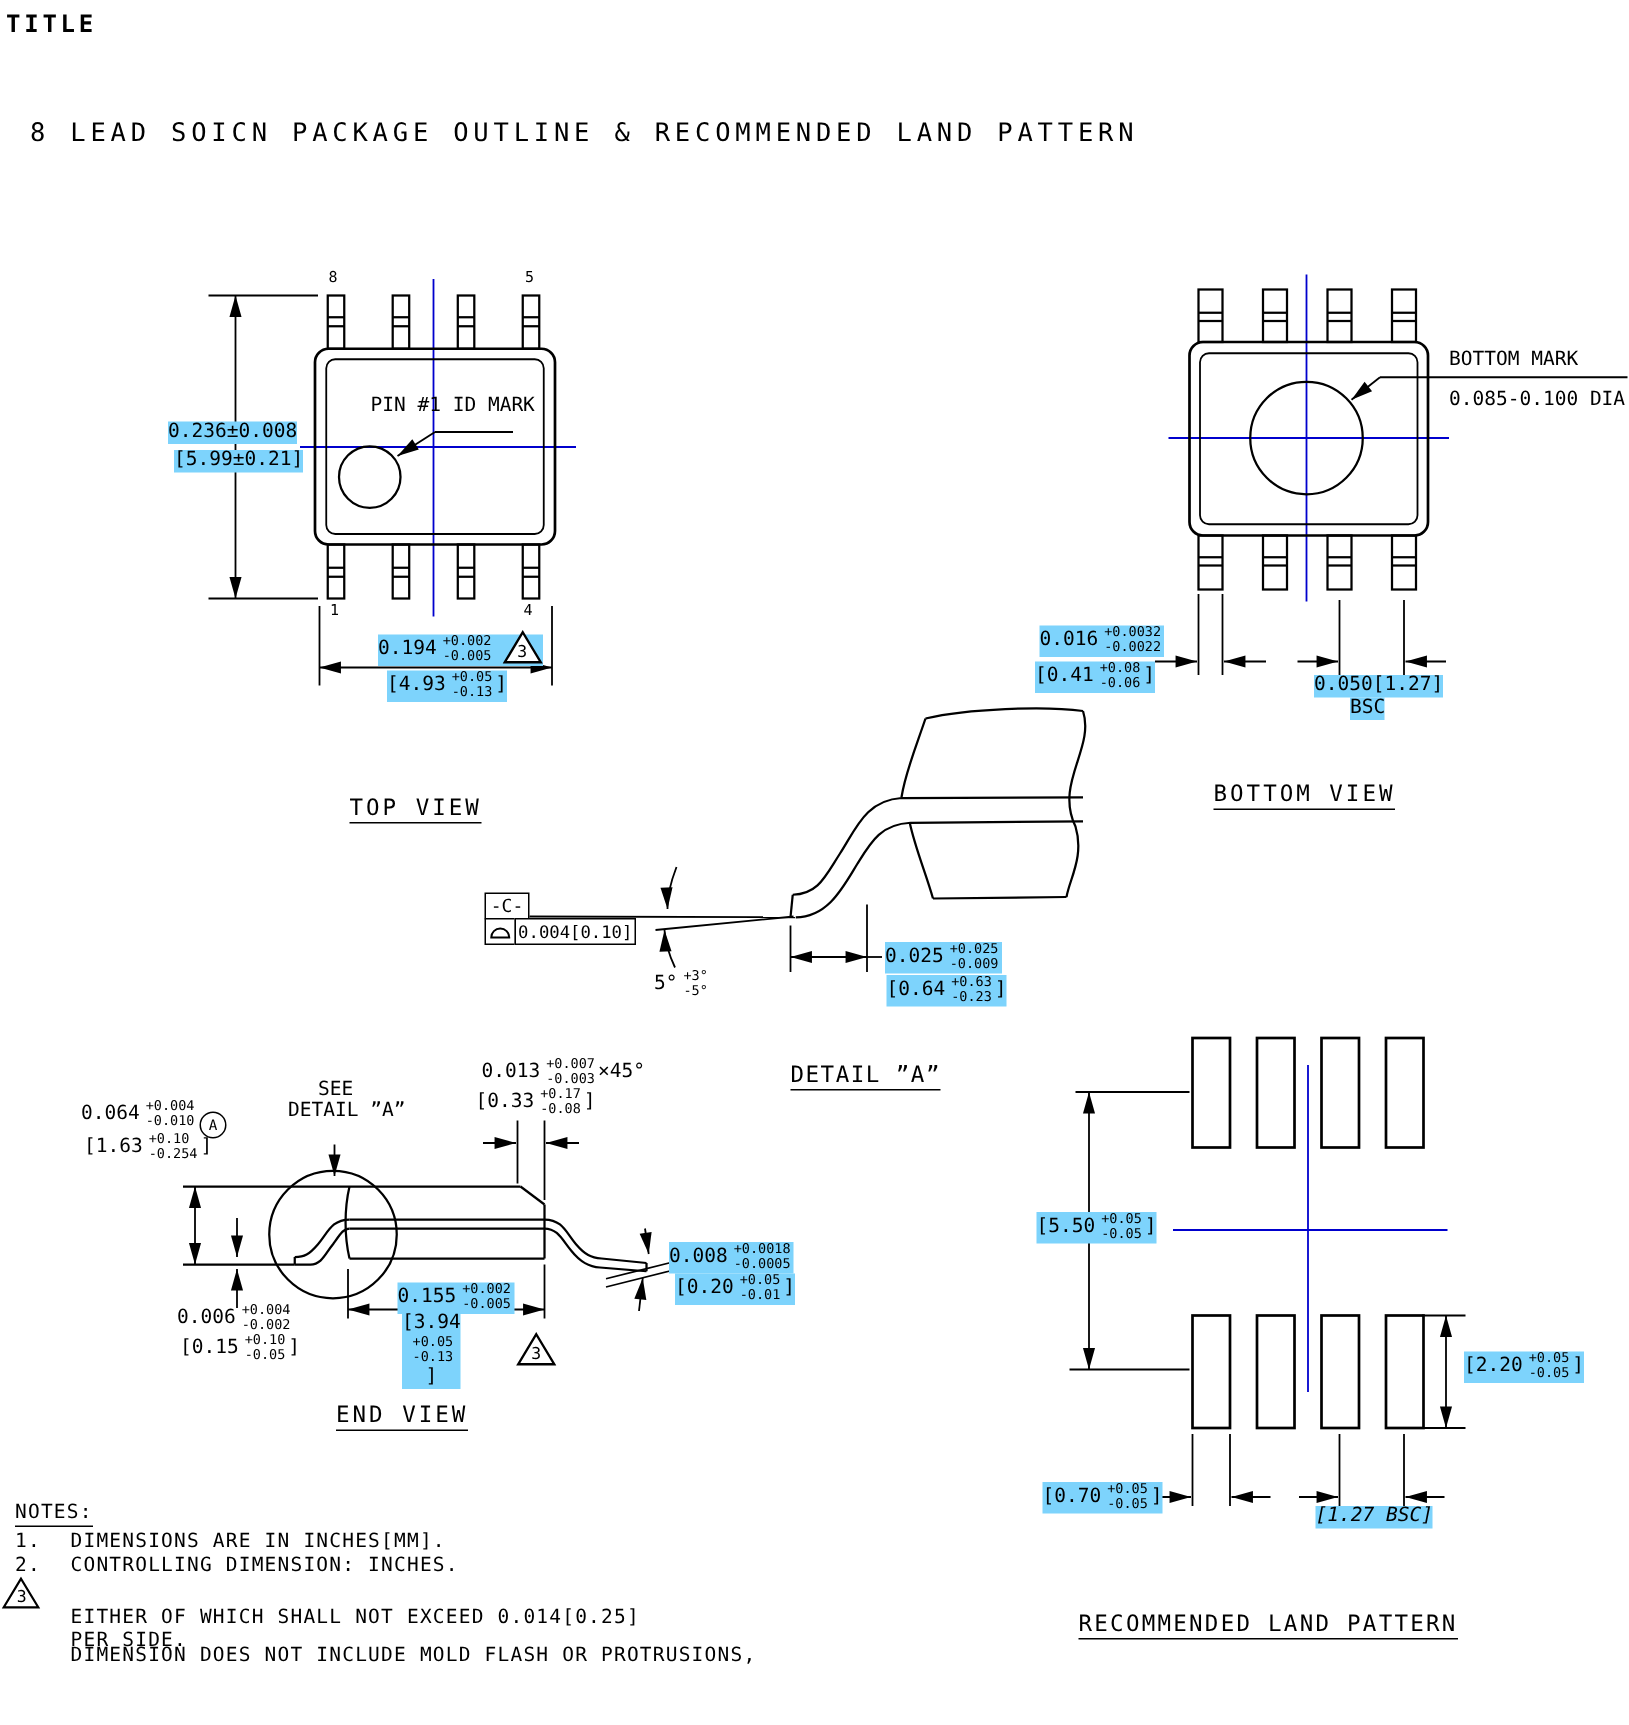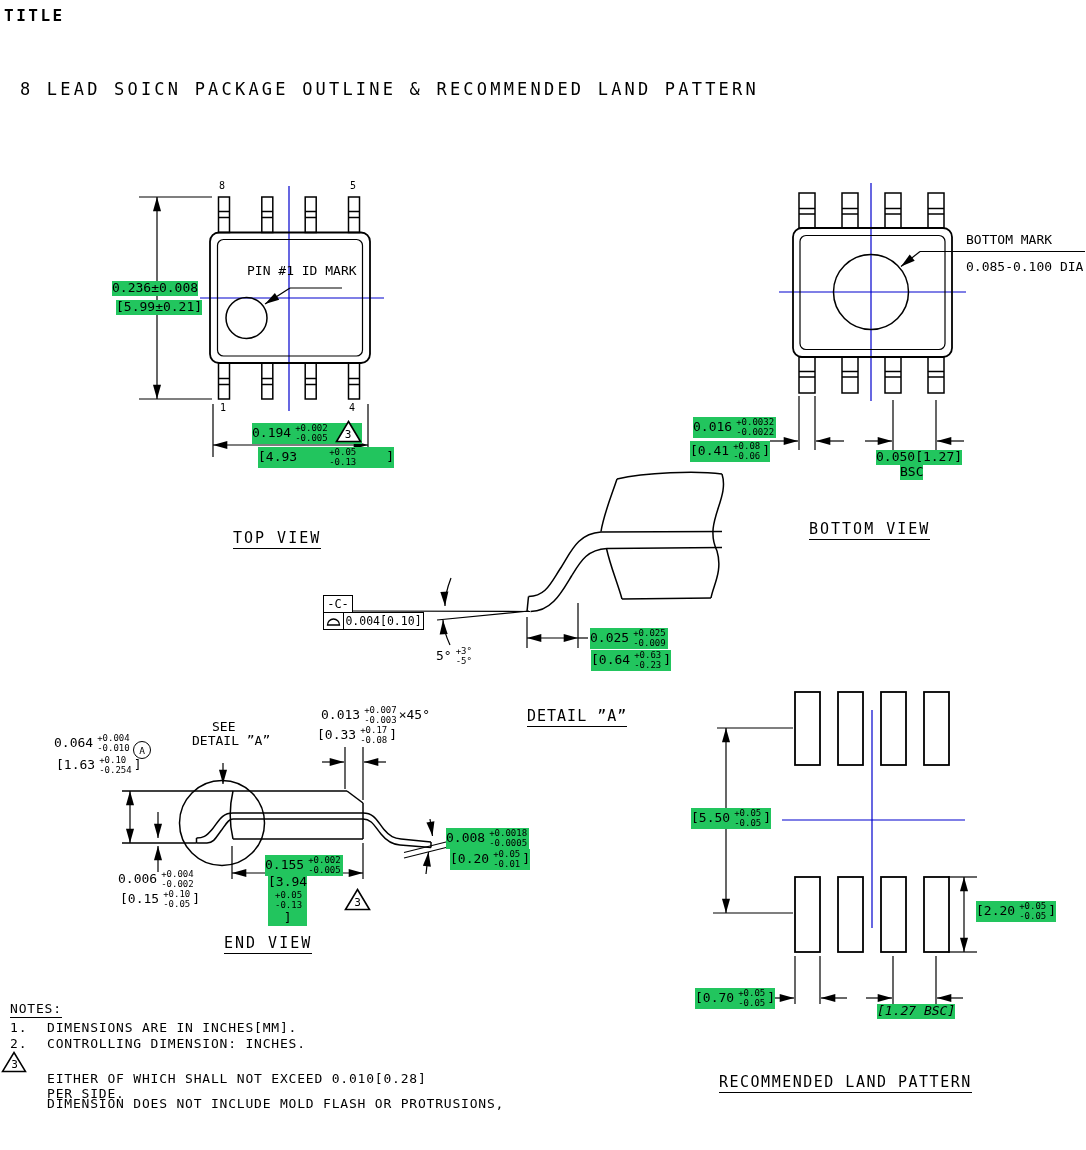--- a/index.html
+++ b/index.html
@@ -3,21 +3,21 @@
 <meta charset="utf-8">
 <style>
   html,body{margin:0;padding:0;background:#fff;}
   #page{position:relative;width:1086px;height:1150px;background:#fff;overflow:hidden;
         font-family:"DejaVu Sans Mono",monospace;color:#000;}
   svg.draw{position:absolute;left:0;top:0;}
   .ln{stroke:#000;fill:none;stroke-width:1.5;}
   .bold-ln{stroke:#000;fill:none;stroke-width:1.8;}
   .thin{stroke:#000;fill:none;stroke-width:1.2;}
   .centerline{stroke:#0000cd;fill:none;stroke-width:1.2;}
-  .t{position:absolute;white-space:nowrap;font:13px/1.15 "DejaVu Sans Mono",monospace;background:#22c55e;}
+  .t{position:absolute;white-space:nowrap;font:13px/1.15 "DejaVu Sans Mono",monospace;background:#7dd3fc;}
   .nobg{background:transparent;}
   .dim{display:flex;align-items:center;}
   .tol{display:inline-flex;flex-direction:column;justify-content:center;
        font-size:9px;line-height:1.15;margin:0 2px 0 4px;}
   .pn{font-size:10px;background:transparent;}
   .vt{font-size:15px;letter-spacing:2px;border-bottom:1.6px solid #000;
       padding-bottom:1px;background:transparent;}
   .hdr-title{position:absolute;left:4px;top:6px;font:bold 16px "DejaVu Sans Mono",monospace;letter-spacing:2.5px;}
   .hdr-sub{position:absolute;left:20px;top:31px;font:17px "DejaVu Sans Mono",monospace;letter-spacing:3.2px;margin-top:48px;}
   .tb{position:absolute;left:0;top:78px;width:1086px;height:26px;
@@ -284,21 +284,21 @@
         <span>+0.002</span>
         <span>-0.005</span>
       </span>
   <span class="flag">
     <svg width="27" height="23" viewBox="0 0 27 23">
           <path d="M13.5,1.5 25.5,21.5 1.5,21.5 Z" fill="#fff" stroke="#000" stroke-width="1.6"></path>
         </svg>
     <b>3</b>
   </span>
 </div>
-<div class="t dim" style="left:258px;top:447px;gap:28px;">
+<div class="t dim" style="left:258px;top:447px;">
   <span>[4.93</span>
   <span class="tol">
         <span>+0.05</span>
         <span>-0.13</span>
       </span>
   <span>]</span>
 </div>
 <div class="t vt" style="left:233px;top:530px;">TOP VIEW</div>
 
 <div class="t nobg" style="left:966px;top:233px;">BOTTOM MARK</div>
@@ -474,16 +474,16 @@
 <div class="note" style="left:47px;top:1020px;">DIMENSIONS ARE IN INCHES[MM].</div>
 <div class="note" style="left:10px;top:1036px;">2.</div>
 <div class="note" style="left:47px;top:1036px;">CONTROLLING DIMENSION: INCHES.</div>
 <div class="flagAbs" style="left:1px;top:1051px;">
   <svg width="26" height="22" viewBox="0 0 26 22">
         <path d="M13,1.5 24.5,20.5 1.5,20.5 Z" fill="#fff" stroke="#000" stroke-width="1.5"></path>
       </svg>
   <b style="position:absolute;left:0;right:0;top:7px;text-align:center;font:11px 'DejaVu Sans Mono',monospace;font-weight:400;">3</b>
 </div>
 <div class="note" style="left:47px;top:1096px;">DIMENSION DOES NOT INCLUDE MOLD FLASH OR PROTRUSIONS,</div>
-<div class="note" style="left:47px;top:1071px;">EITHER OF WHICH SHALL NOT EXCEED 0.010[0.28]</div>
+<div class="note" style="left:47px;top:1071px;">EITHER OF WHICH SHALL NOT EXCEED 0.014[0.25]</div>
 <div class="note" style="left:47px;top:1086px;">PER SIDE.</div>
 
 </div>
 
 </body></html>

